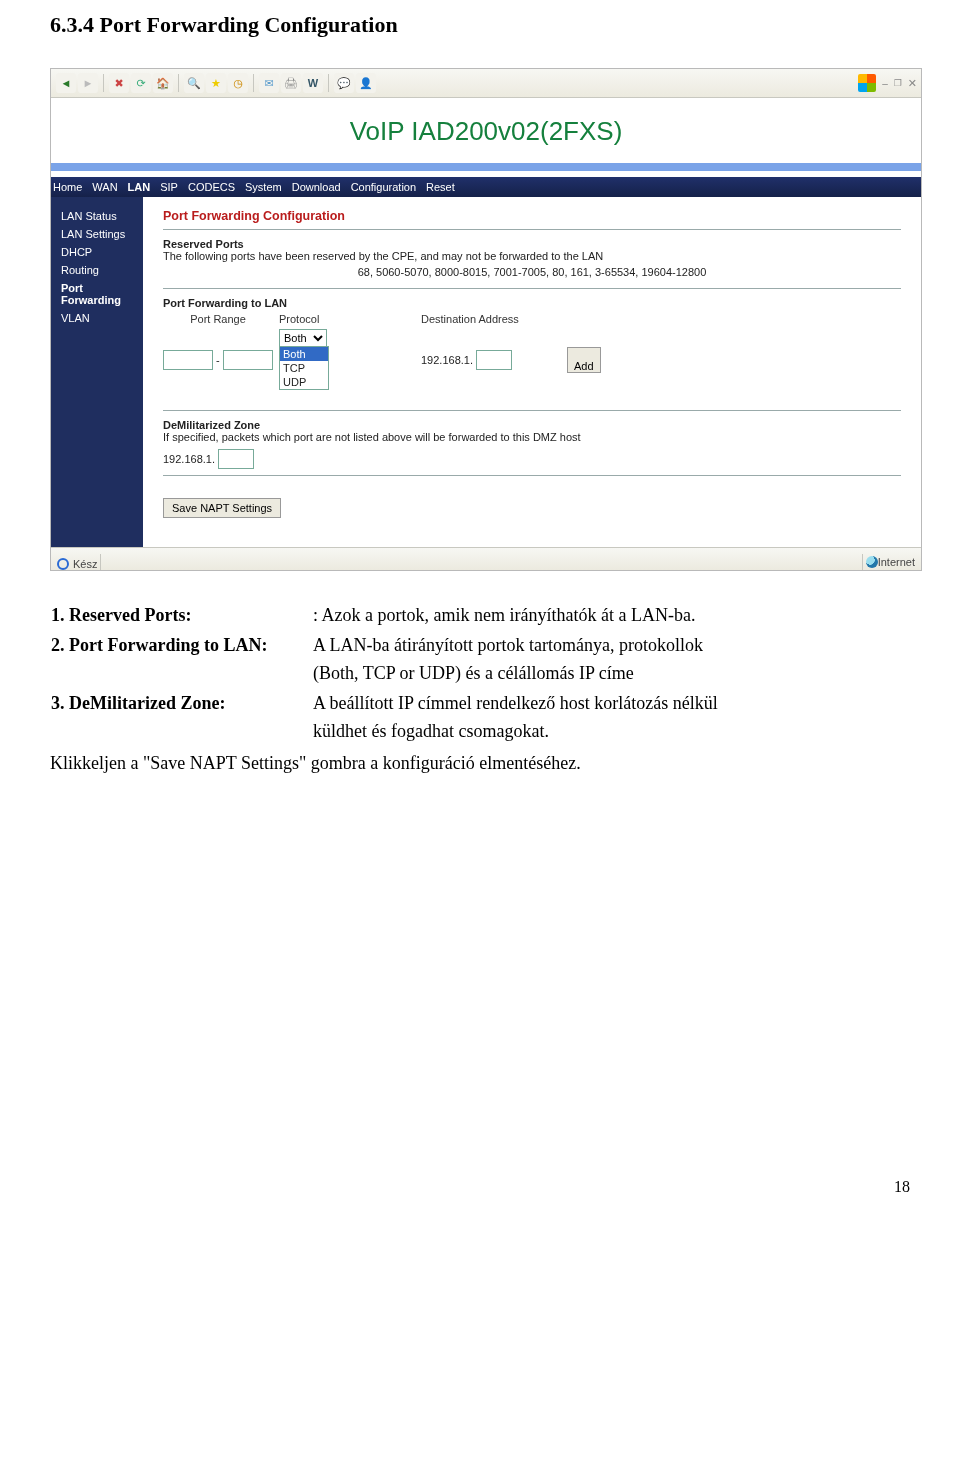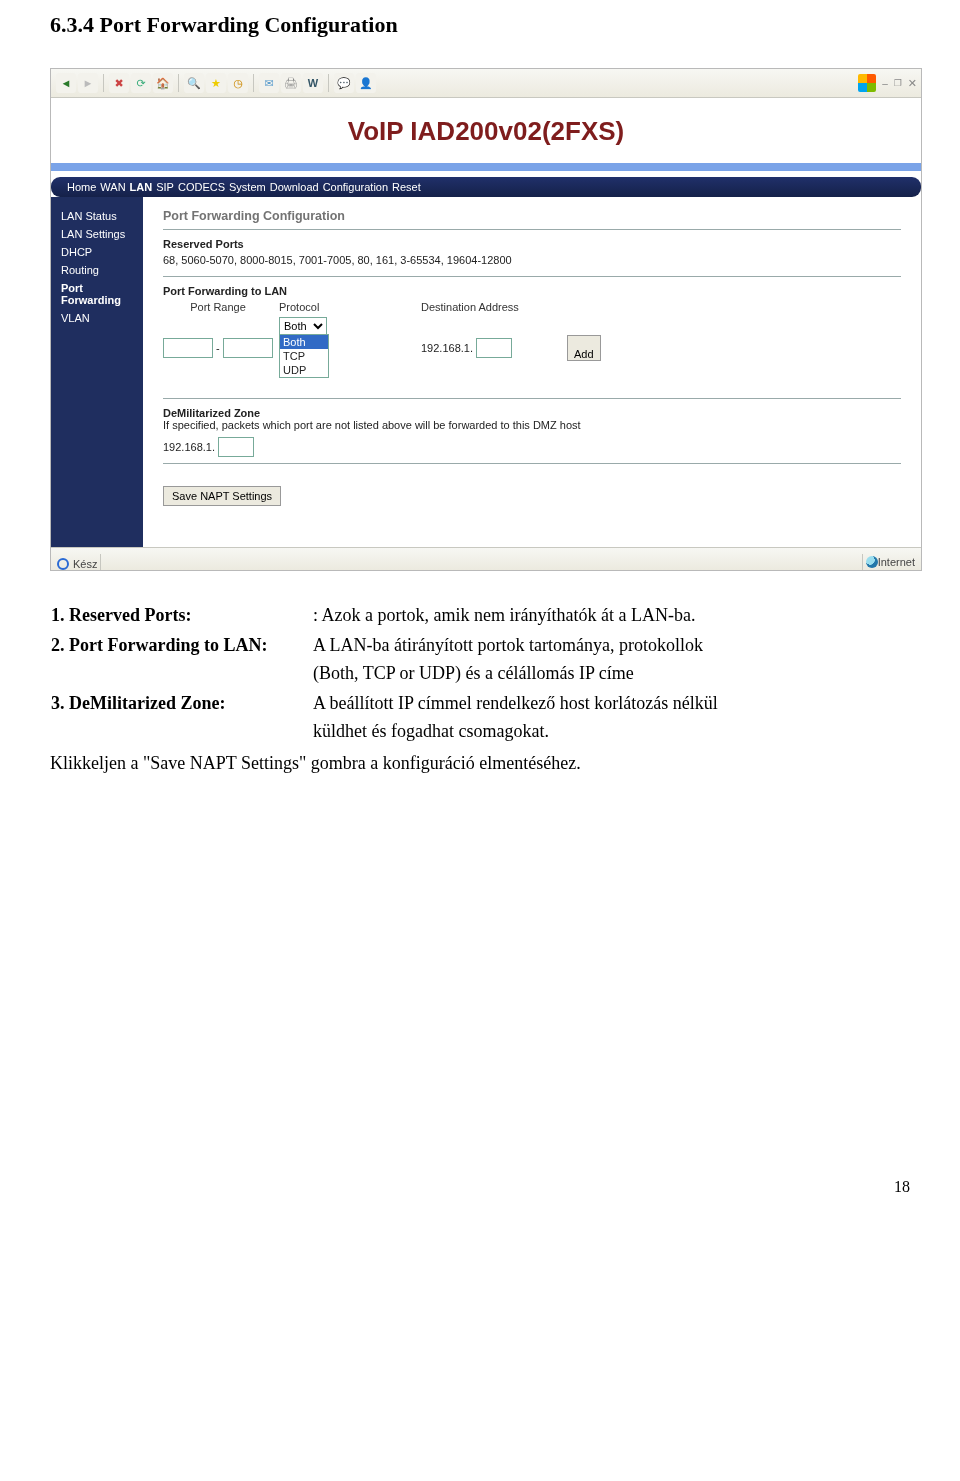--- a/index.html
+++ b/index.html
@@ -49,34 +49,33 @@
     background: conic-gradient(#ff5a00 0 25%, #7ebb00 25% 50%, #00a4ef 50% 75%, #ffb900 75% 100%);
     border-radius:2px;
   }
   .page-area { background:#fff; }
   .header {
     text-align:center;
     padding: 18px 0 6px 0;
   }
   .header h1 {
     margin:0;
-    color:#7f1d1d;
+    color:#15803d;
     font-family: Verdana, Arial, sans-serif;
     font-size: 26px;
-    font-weight: bold;
+    font-weight: normal;
   }
   .hr-blue { height:8px; background:#7aa3e8; margin-top:16px; }
   .navbar {
     background: linear-gradient(#20306a,#152149);
     color:#fff;
     font-size:11px;
-    padding:4px 16px;
+    padding:4px 2px;
     display:flex;
-    gap:4px;
-    border-radius:9px;
+    gap:10px;
   }
   .navbar span { cursor:default; }
   .navbar .active { font-weight:bold; }
   .content-row { display:flex; min-height:350px; }
   .sidebar {
     width:92px;
     background:#1f2e5f;
     color:#fff;
     font-size:11px;
     padding:10px 0;
@@ -84,21 +83,21 @@
   .sidebar div { padding:3px 10px; }
   .sidebar .sel { color:#fff; font-weight:bold; }
   .main {
     flex:1;
     padding: 12px 20px;
     font-size:11px;
     color:#222;
   }
   .main h2 {
     font-size:12.5px;
-    color:#737373;
+    color:#b91c1c;
     margin:0 0 6px 0;
     font-family: Arial, sans-serif;
   }
   .main hr { border:0; border-top:1px solid #9aa; margin:6px 0 8px 0; }
   .sub { font-weight:bold; margin-top:4px; }
   .tbl { display:grid; grid-template-columns: 110px 70px 60px 140px 50px; gap:4px 6px; align-items:center; margin-top:4px;}
   .tbl .hd { font-weight:normal; color:#333; }
   .minput { width:44px; height:16px; border:1px solid #7a9; font-size:11px; }
   .dinput { width:30px; height:16px; border:1px solid #7a9; font-size:11px; }
   .sel-box { width:48px; height:18px; border:1px solid #7a9; font-size:11px; background:#fff; }
@@ -196,21 +195,22 @@
         <div>DHCP</div>
         <div>Routing</div>
         <div class="sel">Port Forwarding</div>
         <div>VLAN</div>
       </div>
 
       <div class="main">
         <h2>Port Forwarding Configuration</h2>
         <hr>
         <div class="sub">Reserved Ports</div>
-        <div style="margin:4px 0 10px 0;">68, 5060-5070, 8000-8015, 7001-7005, 80, 161, 3-65534, 19604-12800</div>
+        <div>The following ports have been reserved by the CPE, and may not be forwarded to the LAN</div>
+        <div style="text-align:center;margin:4px 0 10px 0;">68, 5060-5070, 8000-8015, 7001-7005, 80, 161, 3-65534, 19604-12800</div>
         <hr>
         <div class="sub">Port Forwarding to LAN</div>
         <div class="tbl">
           <div class="hd" style="text-align:center">Port Range</div>
           <div class="hd">Protocol</div>
           <div></div>
           <div class="hd">Destination Address</div>
           <div></div>
 
           <div>

